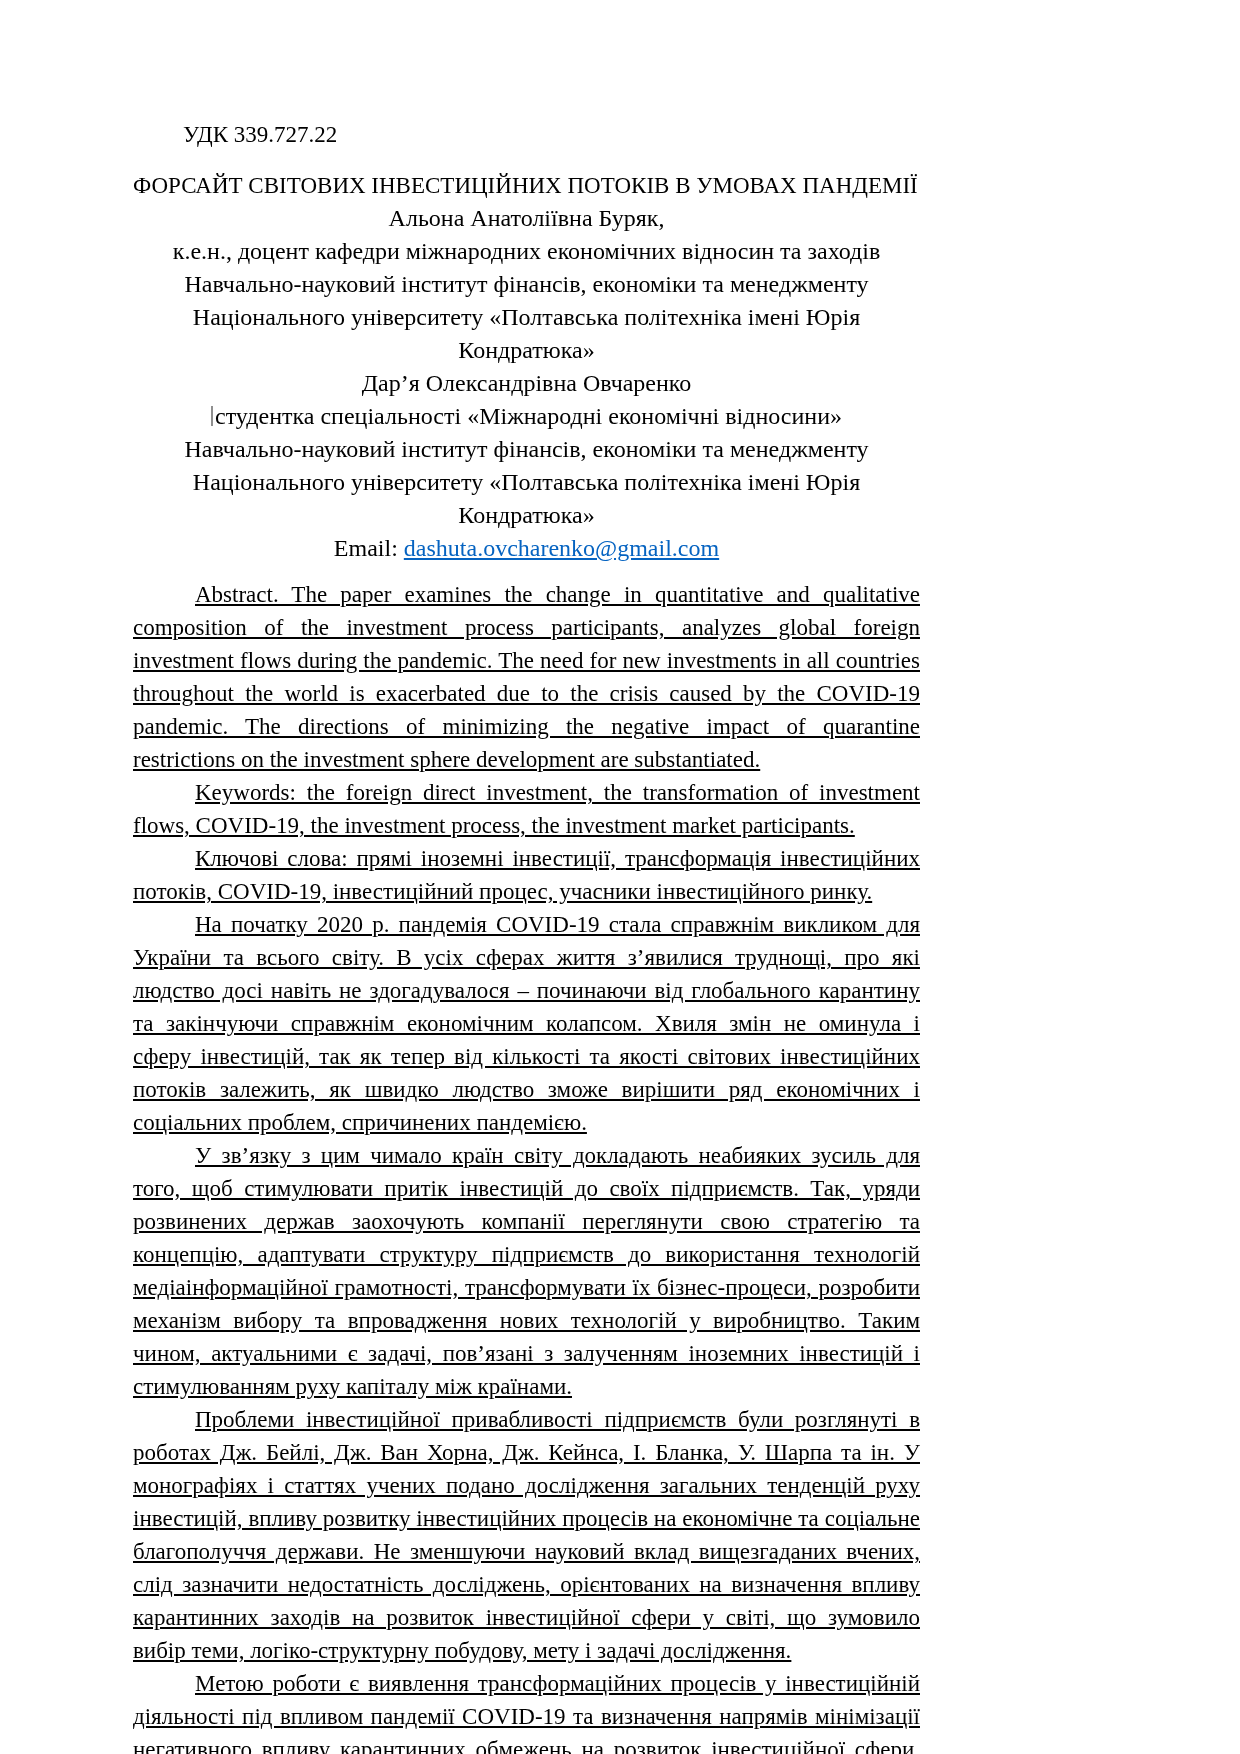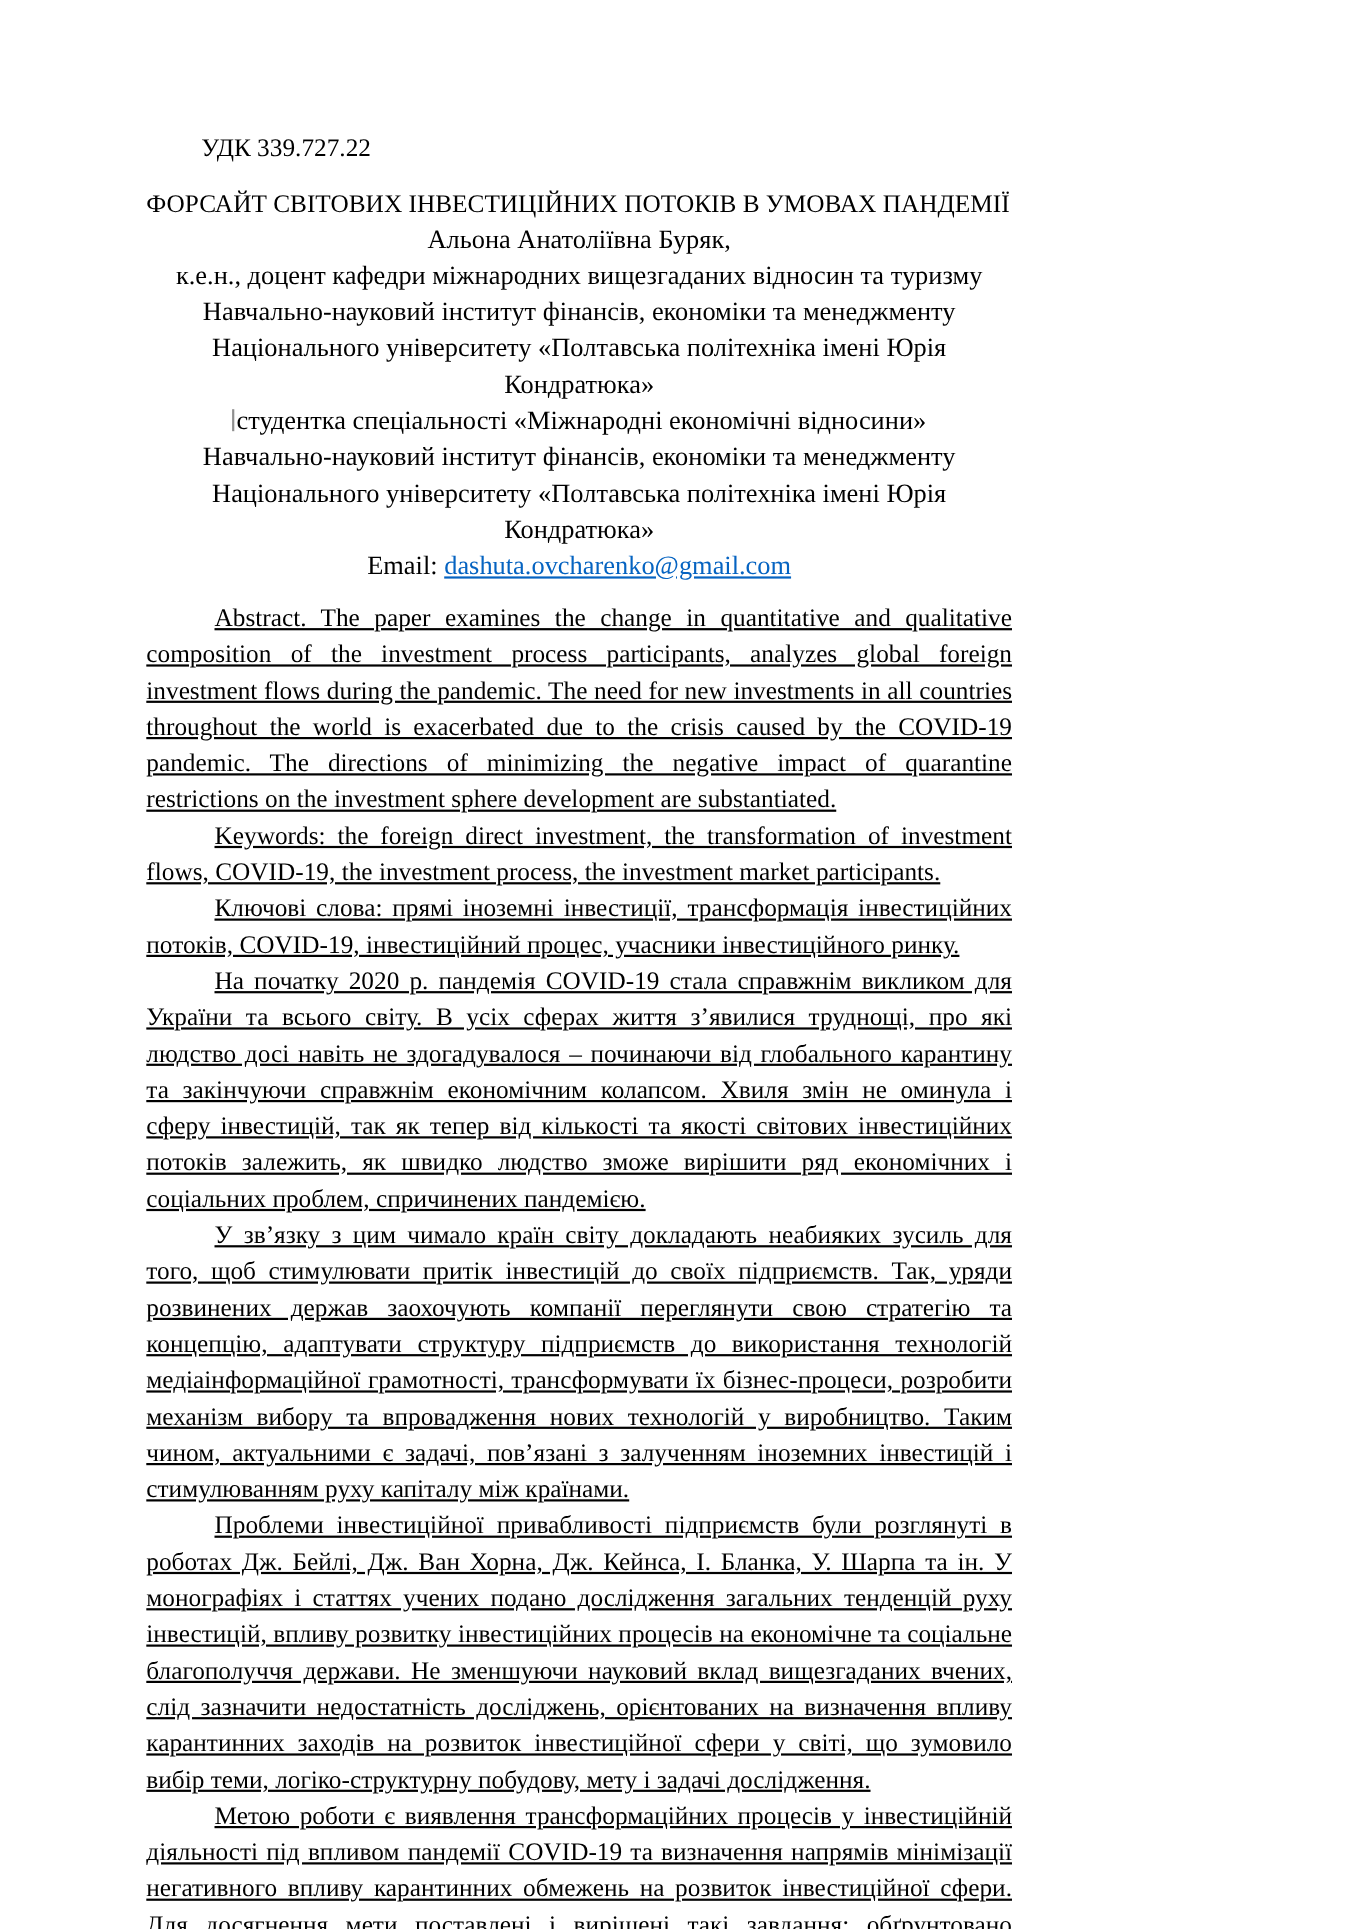--- a/index.html
+++ b/index.html
@@ -58,24 +58,25 @@
 </head>
 <body>
 
 <div class="page">
 
   <p class="udc">УДК 339.727.22</p>
 
   <h1 class="title">ФОРСАЙТ СВІТОВИХ ІНВЕСТИЦІЙНИХ ПОТОКІВ В УМОВАХ ПАНДЕМІЇ</h1>
 
   <div class="center-line">Альона Анатоліївна Буряк,</div>
-  <div class="center-line">к.е.н., доцент кафедри міжнародних вищезгаданих відносин та туризму</div>
+  <div class="center-line">к.е.н., доцент кафедри міжнародних економічних відносин та заходів</div>
   <div class="center-line">Навчально-науковий інститут фінансів, економіки та менеджменту</div>
   <div class="center-line">Національного університету «Полтавська політехніка імені Юрія Кондратюка»</div>
 
+  <div class="center-line">Дар’я Олександрівна Овчаренко</div>
   <div class="center-line"><span class="caret"></span><span>студентка спеціальності «Міжнародні економічні відносини»</span></div>
   <div class="center-line">Навчально-науковий інститут фінансів, економіки та менеджменту</div>
   <div class="center-line">Національного університету «Полтавська політехніка імені Юрія Кондратюка»</div>
   <div class="center-line"><span>Email: </span><a class="email-link">dashuta.ovcharenko@gmail.com</a></div>
 
   <div class="body-text">
     <p class="para">Abstract. The paper examines the change in quantitative and qualitative composition of the investment process participants, analyzes global foreign investment flows during the pandemic. The need for new investments in all countries throughout the world is exacerbated due to the crisis caused by the COVID-19 pandemic. The directions of minimizing the negative impact of quarantine restrictions on the investment sphere development are substantiated.</p>
     <p class="para">Keywords: the foreign direct investment, the transformation of investment flows, COVID-19, the investment process, the investment market participants.</p>
     <p class="para">Ключові слова: прямі іноземні інвестиції, трансформація інвестиційних потоків, COVID-19, інвестиційний процес, учасники інвестиційного ринку.</p>
     <p class="para">На початку 2020 р. пандемія COVID-19 стала справжнім викликом для України та всього світу. В усіх сферах життя з’явилися труднощі, про які людство досі навіть не здогадувалося – починаючи від глобального карантину та закінчуючи справжнім економічним колапсом. Хвиля змін не оминула і сферу інвестицій, так як тепер від кількості та якості світових інвестиційних потоків залежить, як швидко людство зможе вирішити ряд економічних і соціальних проблем, спричинених пандемією.</p>

